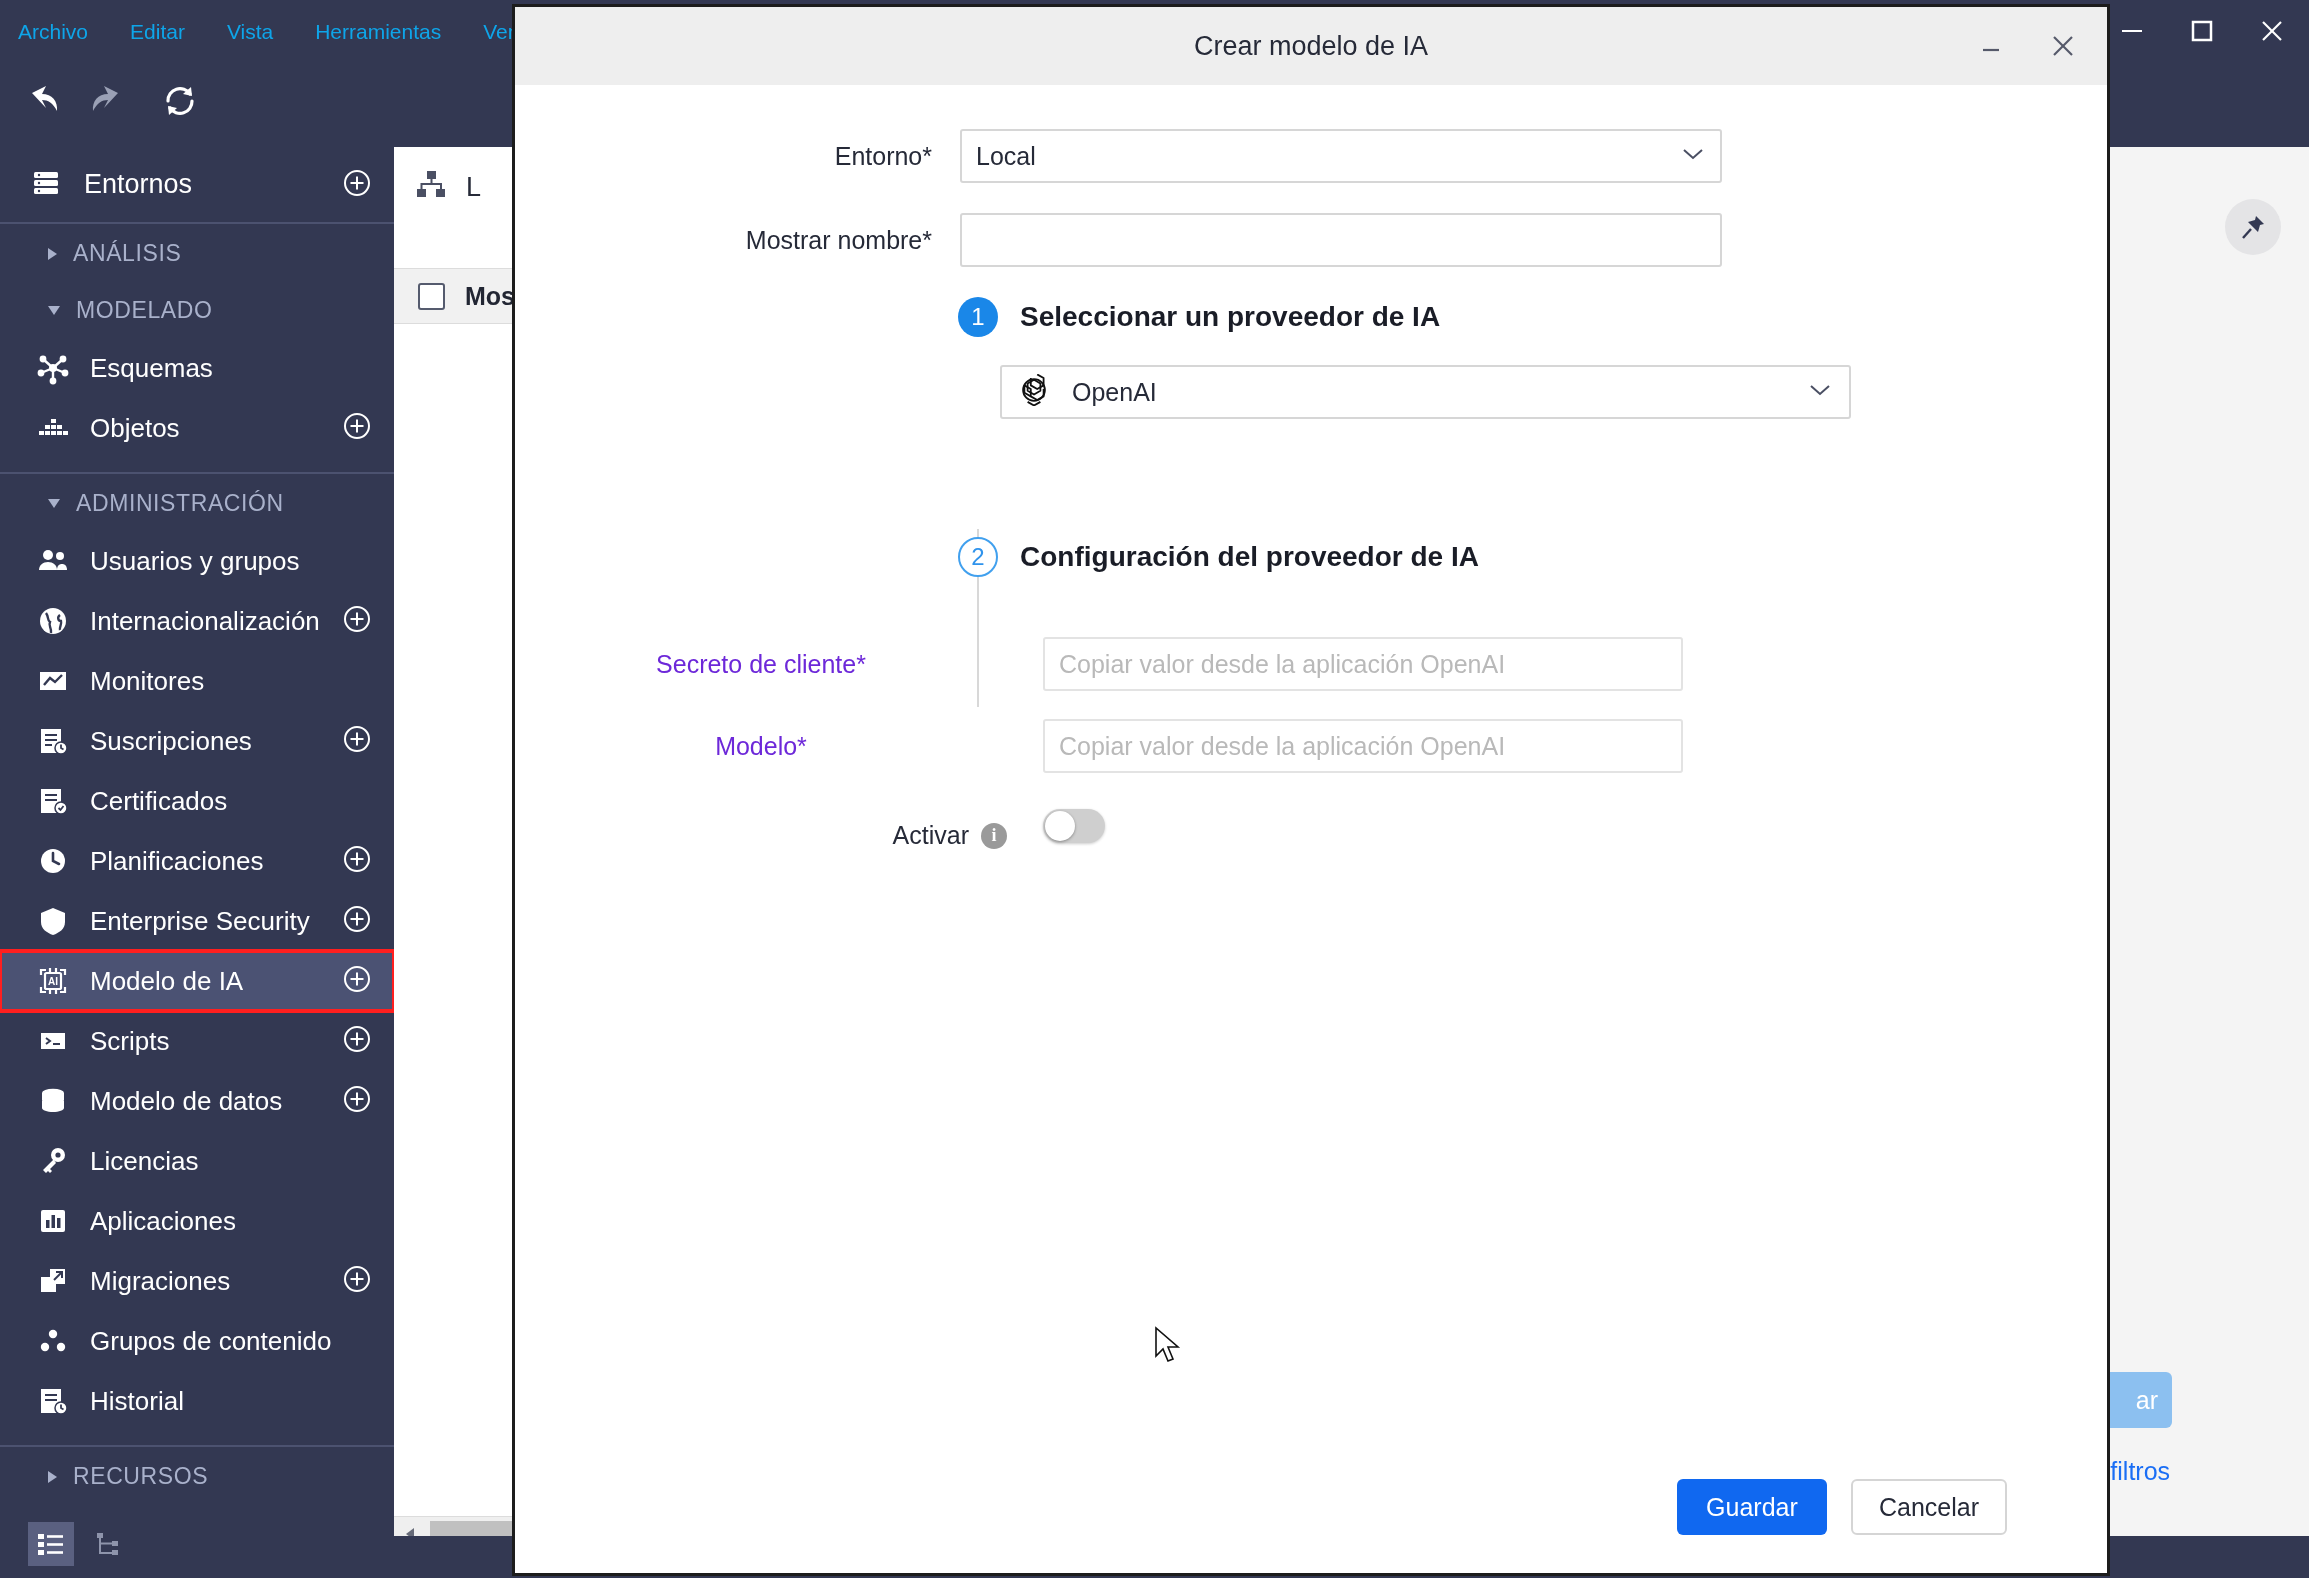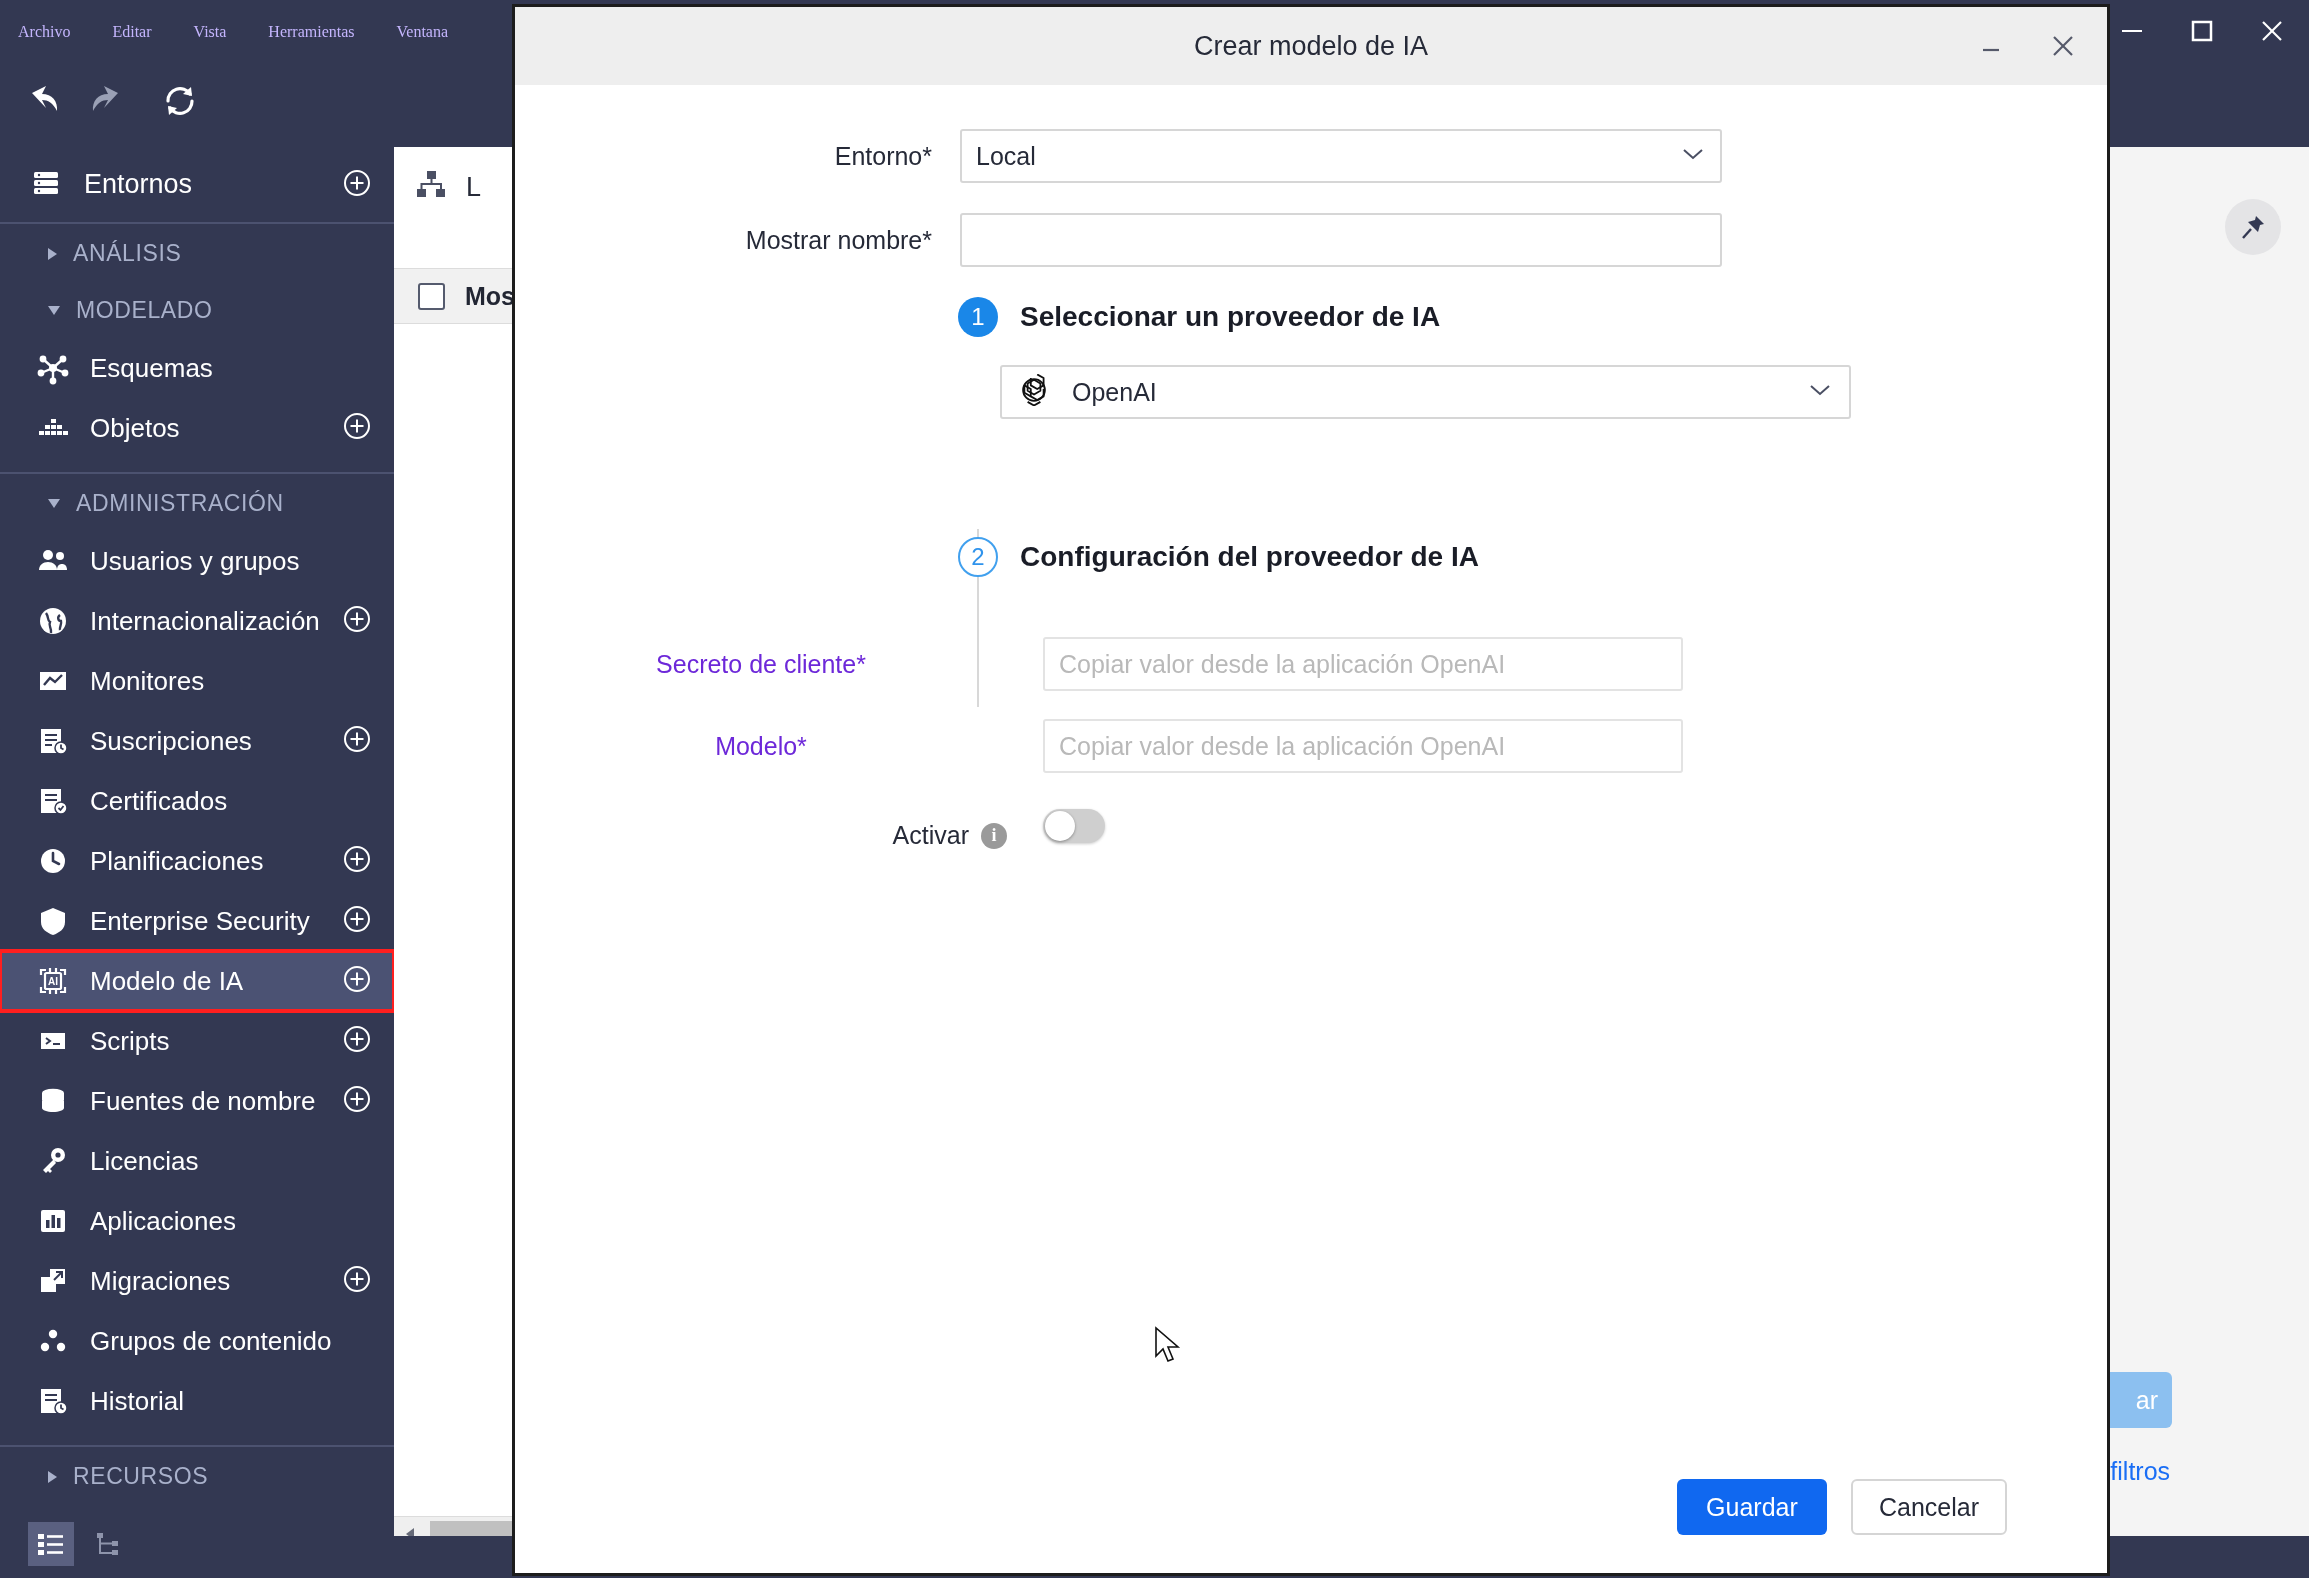--- a/index.html
+++ b/index.html
@@ -14,22 +14,22 @@
   
   .app-topbar {
     position: absolute; top: 0; left: 0; width: 2309px; height: 147px;
     background: #333852;
   }
   .menubar {
     position: absolute; top: 16px; left: 14px;
     display: flex; gap: 34px; align-items: center;
   }
   .menu-item {
-    color: #c4b5fd; font-size: 16px; line-height: 28px;
-    padding: 2px 4px; cursor: default; white-space: nowrap; font-family: Liberation Serif, serif;
+    color: #0ea5e9; font-size: 21px; line-height: 28px;
+    padding: 2px 4px; cursor: default; white-space: nowrap;
   }
   .win-controls {
     position: absolute; top: 10px; right: 16px;
     display: flex; gap: 28px; align-items: center;
   }
   .win-btn {
     width: 42px; height: 42px; display: flex; align-items: center;
     justify-content: center; color: #ffffff;
   }
   .win-btn svg { display: block; }
@@ -640,21 +640,21 @@
     </div>
 
     <div class="sb-item">
       <span class="ico">
         <svg width="34" height="34" viewBox="0 0 34 34" fill="#ffffff">
           <ellipse cx="17" cy="9" rx="11" ry="4.2"></ellipse>
           <path d="M6 9 V16 C6 18.3 11 20 17 20 C23 20 28 18.3 28 16 V9Z"></path>
           <path d="M6 17 V24 C6 26.3 11 28 17 28 C23 28 28 26.3 28 24 V17Z"></path>
         </svg>
       </span>
-      <span class="txt">Fuentes de nombre</span>
+      <span class="txt">Modelo de datos</span>
       <span class="plus">
         <svg width="30" height="30" viewBox="0 0 30 30">
           <circle cx="15" cy="15" r="12" fill="none" stroke="#ffffff" stroke-width="2"></circle>
           <line x1="15" y1="8.5" x2="15" y2="21.5" stroke="#ffffff" stroke-width="2"></line>
           <line x1="8.5" y1="15" x2="21.5" y2="15" stroke="#ffffff" stroke-width="2"></line>
         </svg>
       </span>
     </div>
 
     <div class="sb-item">

